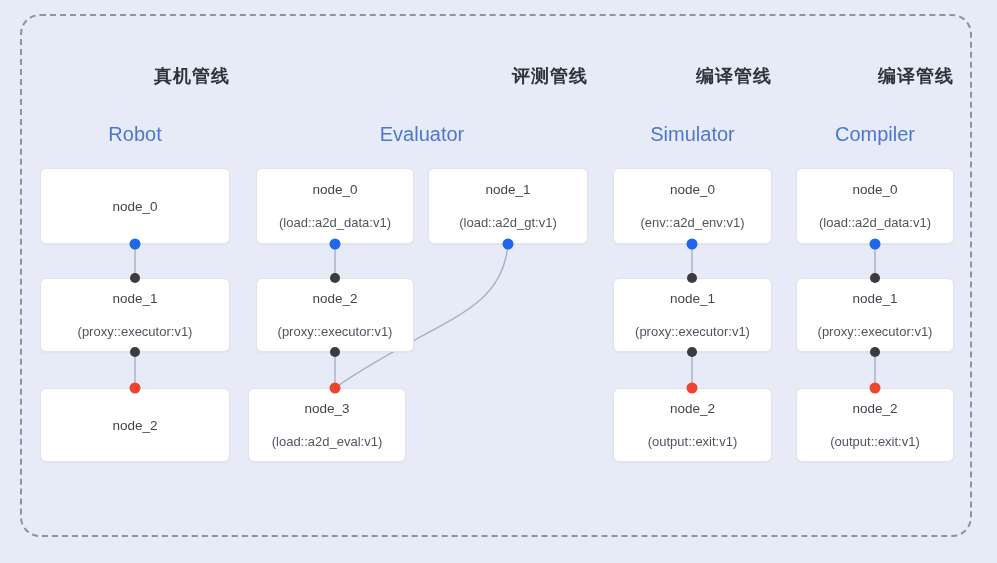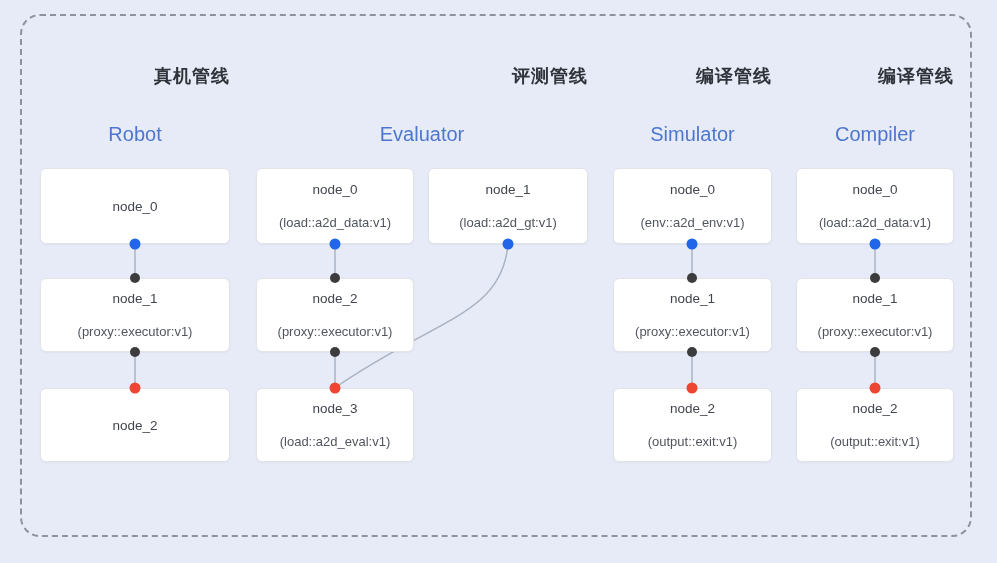--- a/index.html
+++ b/index.html
@@ -130,21 +130,21 @@
   <div class="node-type">(load::a2d_data:v1)</div>
 </div>
 <div class="node" style="left:428px;top:168px;width:160px;height:76px;">
   <div class="node-name">node_1</div>
   <div class="node-type">(load::a2d_gt:v1)</div>
 </div>
 <div class="node" style="left:256px;top:278px;width:158px;height:74px;">
   <div class="node-name">node_2</div>
   <div class="node-type">(proxy::executor:v1)</div>
 </div>
-<div class="node" style="left:256px;top:388px;width:158px;height:74px;">
+<div class="node" style="left:248px;top:388px;width:158px;height:74px;">
   <div class="node-name">node_3</div>
   <div class="node-type">(load::a2d_eval:v1)</div>
 </div>
 
 <span class="port blue" style="left:335px;top:244px;"></span>
 <span class="port blue" style="left:508px;top:244px;"></span>
 <span class="port dark" style="left:335px;top:278px;"></span>
 <span class="port dark" style="left:335px;top:352px;"></span>
 <span class="port red" style="left:335px;top:388px;"></span>
 

